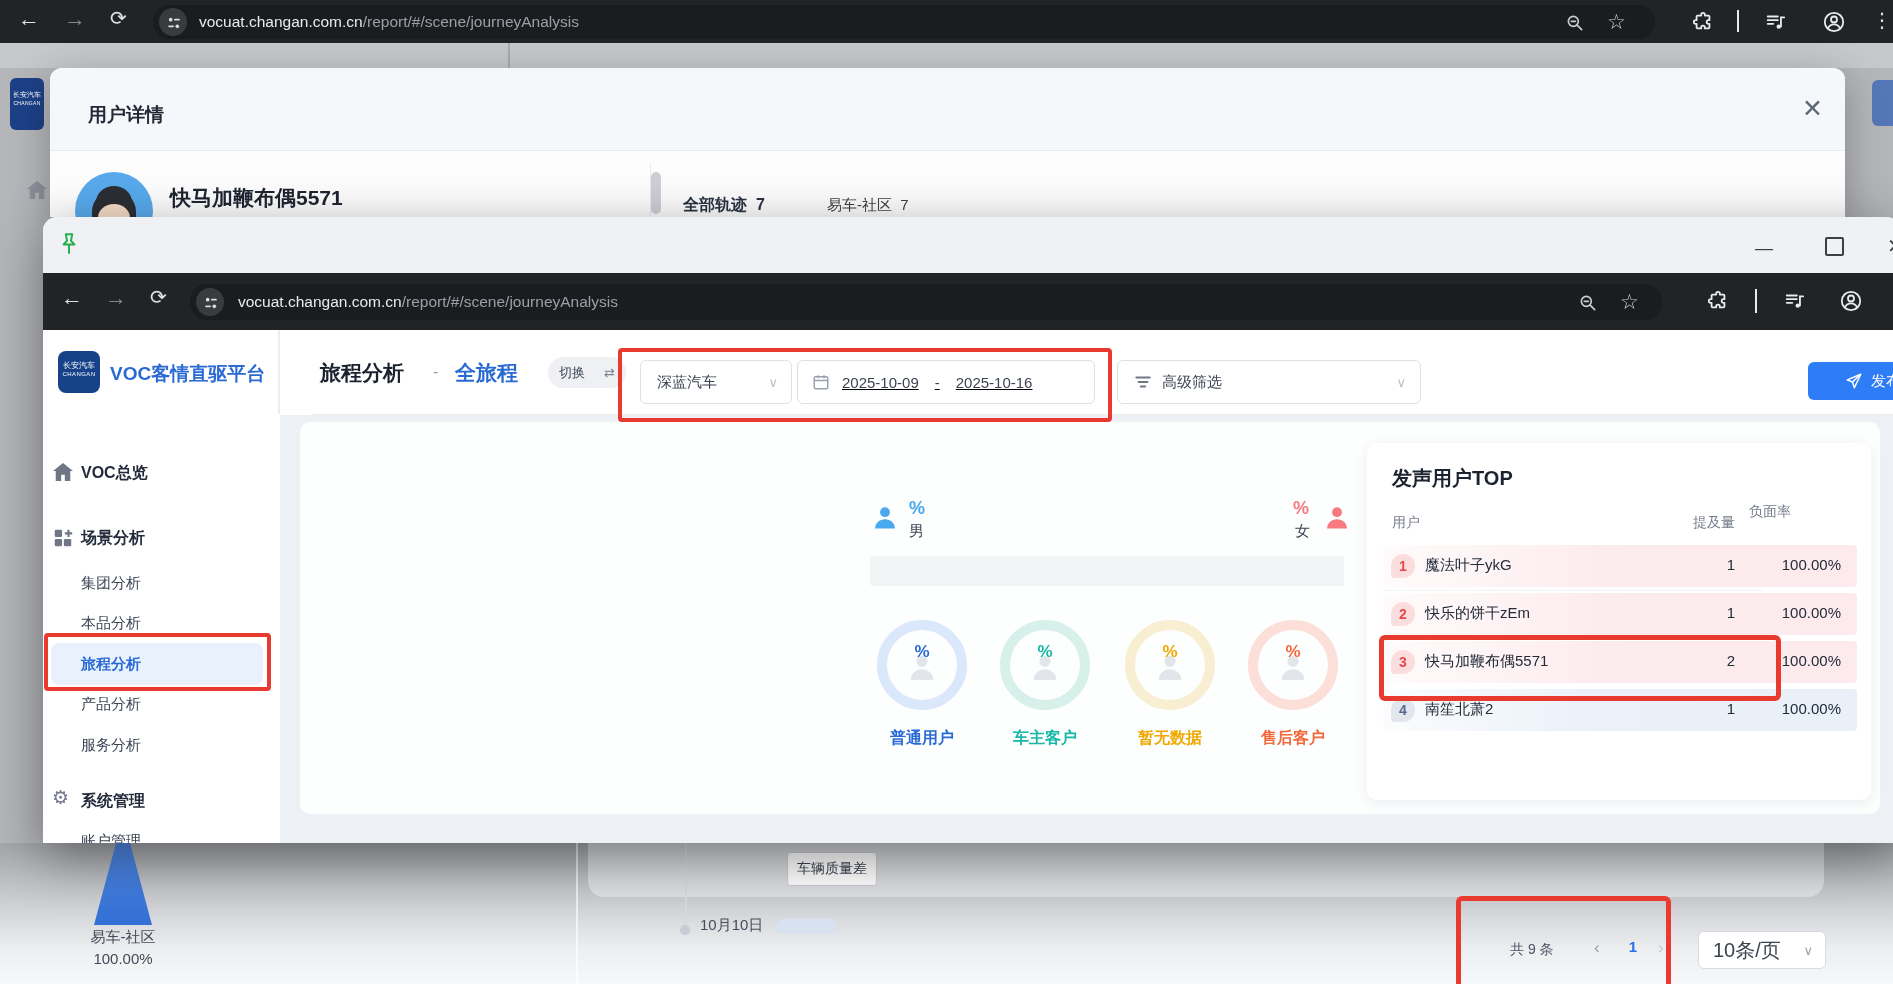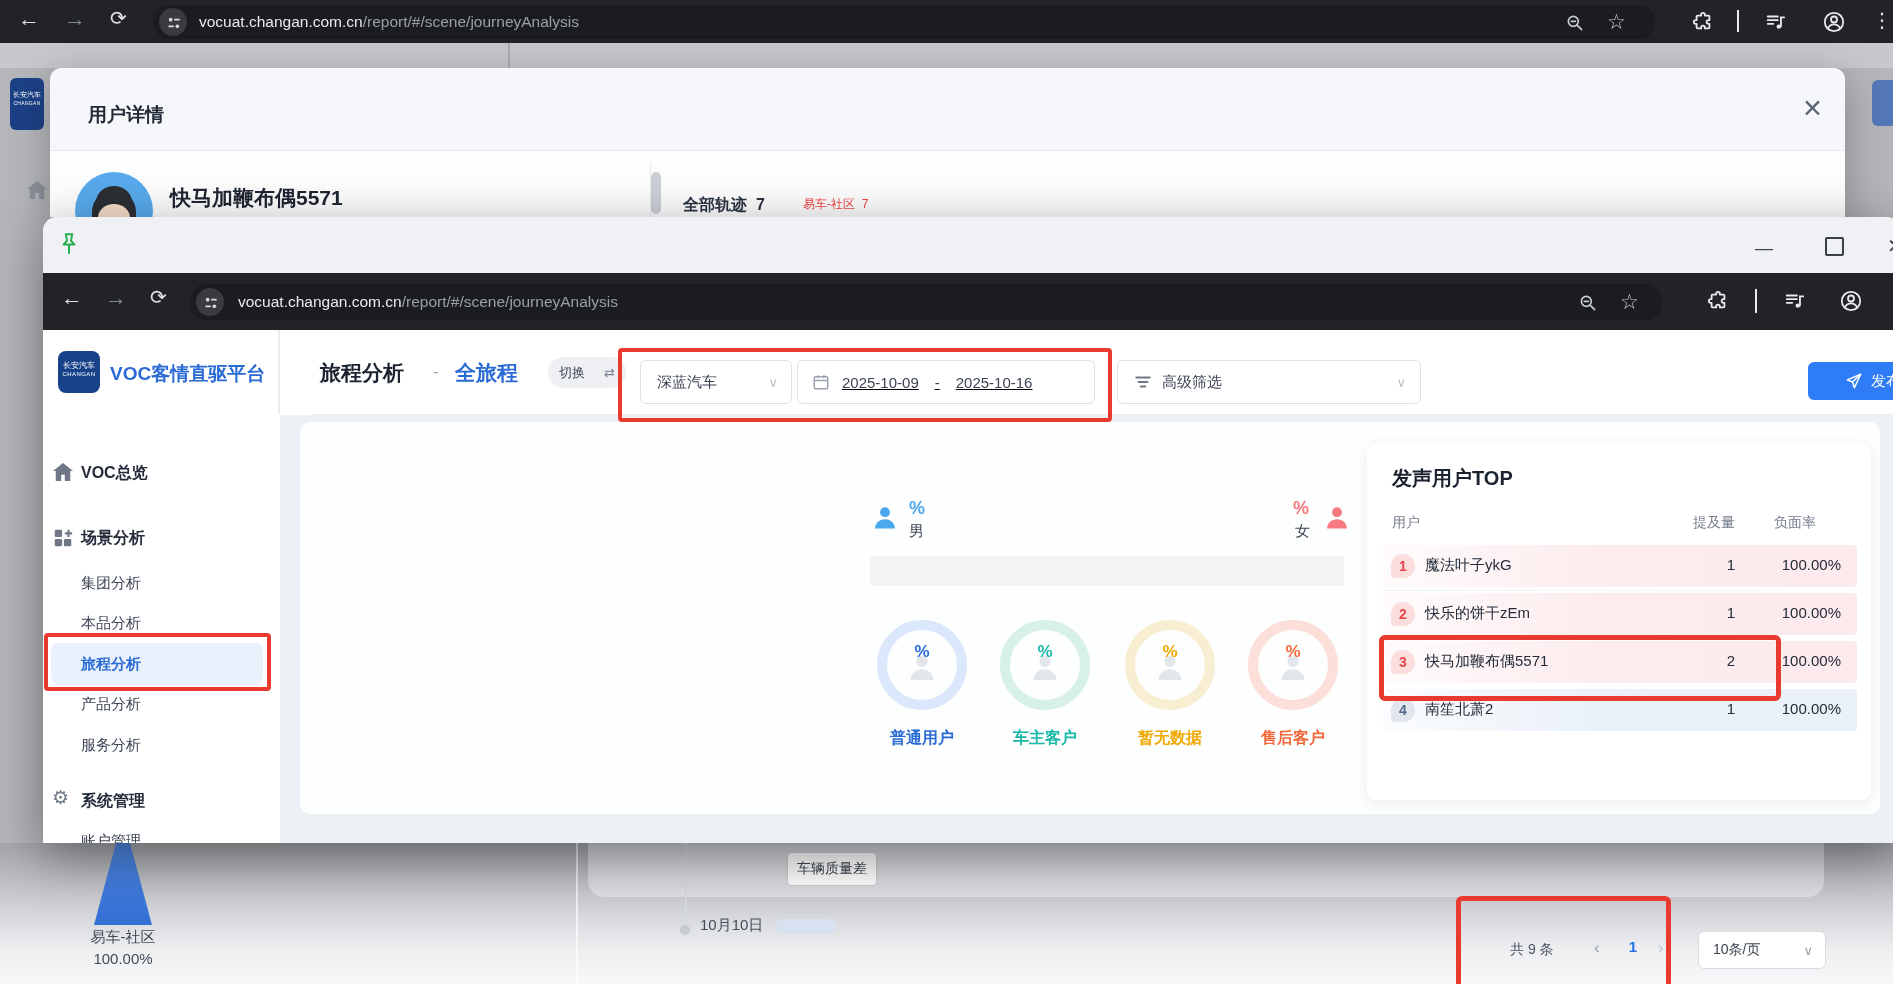--- a/index.html
+++ b/index.html
@@ -126,42 +126,42 @@
     <div class="abs" style="left:680px;top:82px;width:10px;height:10px;border-radius:50%;background:#c6cad1;"></div>
     <div class="abs ctext" style="left:787px;top:9px;width:88px;height:32px;background:#fefefe;border:1.5px solid #c8ccd1;border-radius:4px;justify-content:center;font-size:14px;color:#3b4350;">车辆质量差</div>
     <div class="abs" style="left:700px;top:73px;width:66px;height:19px;overflow:hidden;font-size:15px;color:#454d5a;">10月10日</div>
     <div class="abs" style="left:776px;top:76px;width:60px;height:15px;border-radius:7px;background:#d8e1f0;"></div>
 
     <div class="abs" style="left:1510px;top:98px;font-size:14px;color:#4c5362;">共 9 条</div>
     <div class="abs glyph" style="left:1594px;top:96px;font-size:17px;color:#9aa0aa;">‹</div>
     <div class="abs" style="left:1622px;top:95px;width:22px;text-align:center;font-size:15px;font-weight:bold;color:#2571e8;">1</div>
     <div class="abs glyph" style="left:1658px;top:96px;font-size:17px;color:#c4c9d0;">›</div>
     <div class="abs selectbox" style="left:1698px;top:88px;width:126px;height:36px;border-color:#d8dbe0;">
-      <span style="margin-left:14px;font-size:14px;color:#3b4350;">10条/页</span>
+      <span style="margin-left:14px;font-size:20px;color:#3b4350;">10条/页</span>
       <span class="glyph" style="margin-left:auto;margin-right:12px;font-size:13px;color:#9aa2ad;">∨</span>
     </div>
   </div>
 
   <div class="abs modal" style="left:50px;top:68px;width:1795px;height:149px;">
     <div class="modal-hd abs" style="left:0;top:0;width:1795px;height:82px;">
       <div class="abs" style="left:38px;top:34px;font-size:19px;font-weight:bold;color:#222936;">用户详情</div>
       <div class="abs glyph" style="left:1752px;top:28px;font-size:25px;color:#5c6674;">✕</div>
     </div>
     <div class="abs" style="left:25px;top:104px;width:78px;height:78px;border-radius:50%;background:#58aaec;overflow:hidden;">
       <svg width="78" height="78" viewBox="0 0 78 78">
         <path d="M17 40 a22 22 0 0 1 44 0 v6 h-44 z" fill="#2b2e34"></path>
         <ellipse cx="39" cy="46" rx="16" ry="14" fill="#f6dcc8"></ellipse>
         <path d="M21 38 q18 -14 36 0 v-8 a18 16 0 0 0 -36 0 z" fill="#2b2e34"></path>
       </svg>
     </div>
     <div class="abs" style="left:120px;top:116px;font-size:21px;font-weight:bold;color:#1e2531;">快马加鞭布偶5571</div>
     <div class="abs" style="left:600px;top:95px;width:1px;height:54px;background:#e8eaee;"></div>
     <div class="abs" style="left:601px;top:104px;width:10px;height:42px;border-radius:5px;background:#ccd0d6;"></div>
     <div class="abs" style="left:633px;top:127px;font-size:16px;font-weight:bold;color:#2a3343;"><span>全部轨迹</span>&nbsp;&nbsp;<span>7</span></div>
-    <div class="abs" style="left:753px;top:128px;font-size:12px;color:#ef4444;"><span>易车-社区</span>&nbsp;&nbsp;<span>7</span></div>
+    <div class="abs" style="left:777px;top:128px;font-size:15px;color:#404040;"><span>易车-社区</span>&nbsp;&nbsp;<span>7</span></div>
   </div>
 
   <div class="abs fwin" style="left:43px;top:217px;width:1857px;height:626px;">
 
     <div class="abs titlebar" style="left:0;top:0;width:1857px;height:56px;">
       <span class="ic abs" style="left:13px;top:14px;">
           <svg width="26" height="26" viewBox="0 0 24 24" fill="none" stroke="#27ae4e" stroke-width="1.8" stroke-linejoin="round">
             <path d="M9 3h6l-1.2 6 3.2 3.4H7L10.2 9z"></path>
             <line x1="12" y1="12.4" x2="12" y2="21"></line>
           </svg>
@@ -360,21 +360,21 @@
       <div class="abs" style="left:1205px;top:312px;width:90px;text-align:center;font-size:17px;font-weight:bold;color:#f2683c;">%</div>
       <div class="seg-label" style="left:819px;top:398px;width:120px;color:#2a6ad4;">普通用户</div>
       <div class="seg-label" style="left:942px;top:398px;width:120px;color:#17b8a6;">车主客户</div>
       <div class="seg-label" style="left:1067px;top:398px;width:120px;color:#f0a800;">暂无数据</div>
       <div class="seg-label" style="left:1190px;top:398px;width:120px;color:#f2683c;">售后客户</div>
 
       <div class="abs card" style="left:1324px;top:113px;width:504px;height:357px;box-shadow:0 3px 14px rgba(25,35,60,.08);">
         <div class="abs" style="left:25px;top:22px;font-size:20px;font-weight:bold;color:#1b2330;">发声用户TOP</div>
         <div class="colhd" style="left:25px;top:71px;">用户</div>
         <div class="colhd" style="left:276px;top:71px;width:92px;text-align:right;">提及量</div>
-        <div class="colhd" style="left:382px;top:71px;width:92px;text-align:center;">负面率</div>
+        <div class="colhd" style="left:382px;top:60px;width:92px;text-align:left;">负面率</div>
 
         <div class="toprow" style="left:16px;top:102px;width:474px;height:42px;background:linear-gradient(90deg,rgba(253,236,238,.2),#fdecee 45%,#fceaec);">
           <div class="rank" style="left:8px;top:9px;background:rgba(229,72,77,.16);color:#e5484d;">1</div>
           <div class="cellname" style="left:42px;top:11px;">魔法叶子ykG</div>
           <div class="cellnum" style="left:292px;top:11px;width:60px;">1</div>
           <div class="cellnum" style="left:368px;top:11px;width:90px;">100.00%</div>
         </div>
         <div class="abs" style="left:16px;top:147px;width:380px;height:1px;background:#f1f2f4;"></div>
         <div class="toprow" style="left:16px;top:150px;width:474px;height:42px;background:linear-gradient(90deg,rgba(253,236,238,.2),#fdecee 45%,#fceaec);">
           <div class="rank" style="left:8px;top:9px;background:rgba(229,72,77,.16);color:#e5484d;">2</div>

